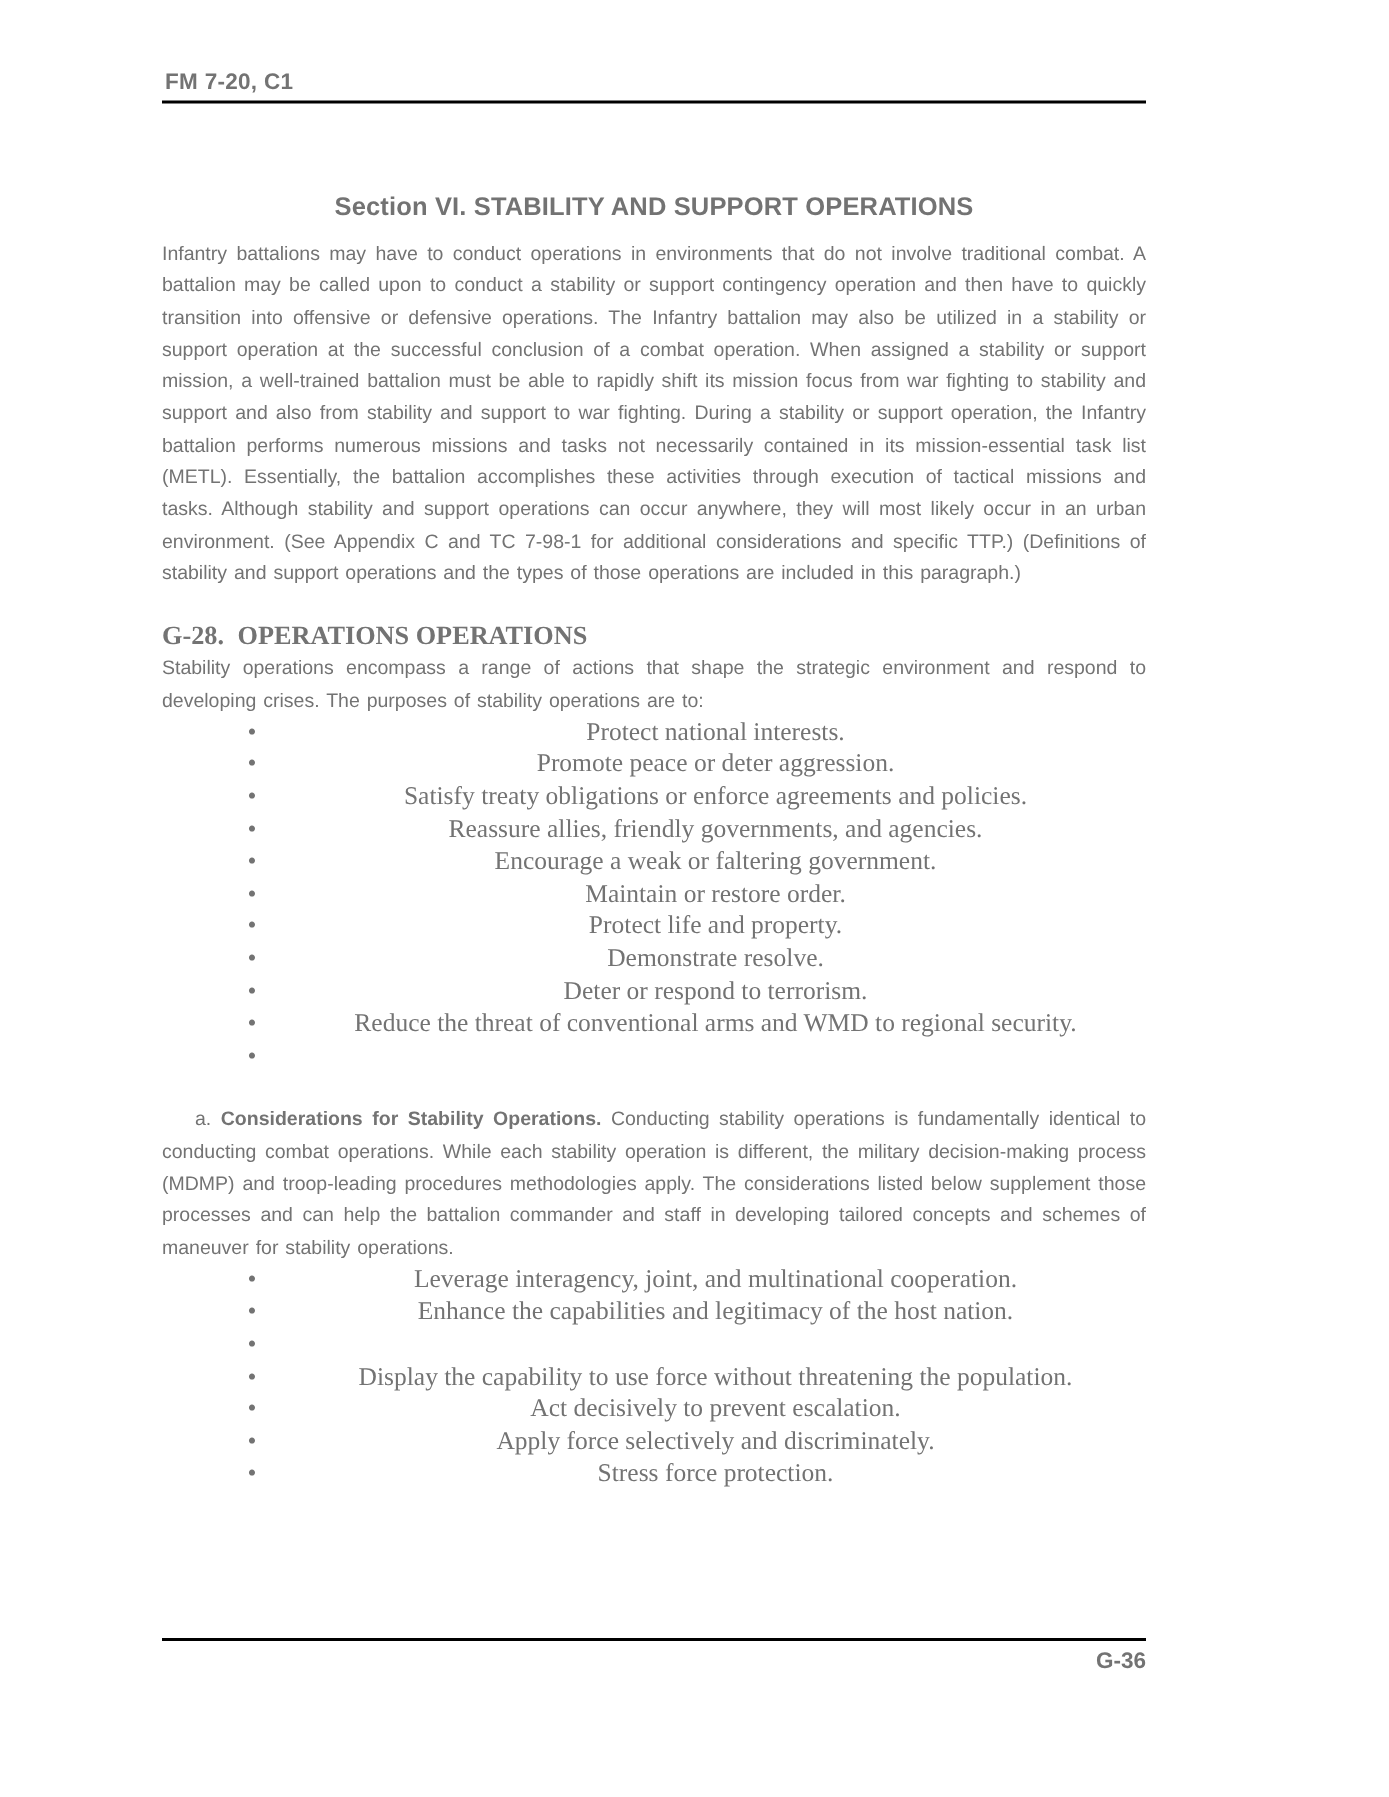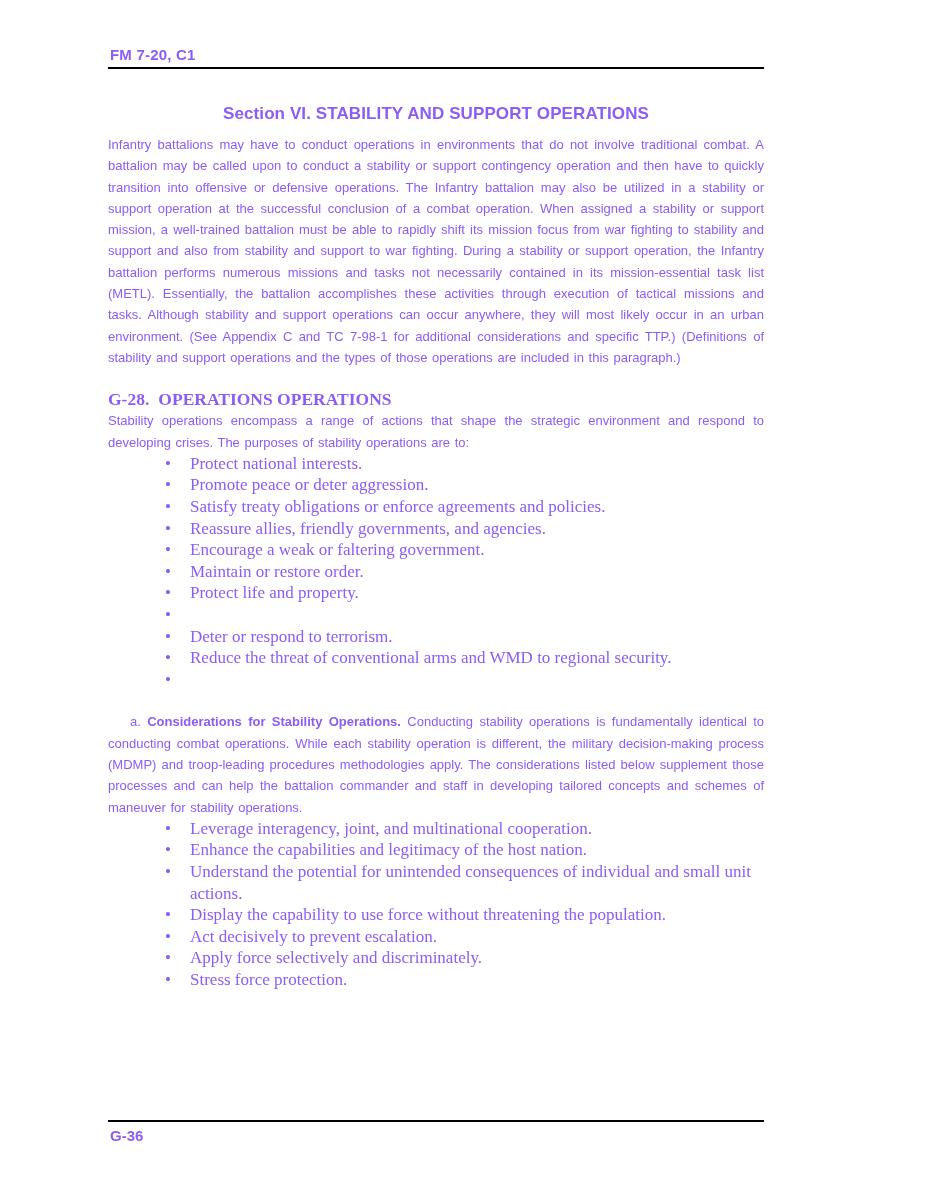--- a/index.html
+++ b/index.html
@@ -6,21 +6,21 @@
     margin: 0;
     padding: 0;
     background: #ffffff;
   }
   .page {
     position: relative;
     width: 926px;
     height: 1198px;
     margin: 0 auto;
     background: #ffffff;
-    color: #8b5cf6;
+    color: #737373;
     box-sizing: border-box;
     overflow: hidden;
   }
   .content-col {
     position: absolute;
     left: 108px;
     width: 656px;
   }
   
   .page-header {
@@ -34,21 +34,21 @@
     padding-left: 2px;
   }
   .header-rule {
     margin-top: 4px;
     border: 0;
     border-top: 2px solid #000000;
     height: 0;
   }
   
   .main-content {
-    top: 104px;
+    top: 128px;
   }
   .section-title {
     margin: 0 0 10px 0;
     font-family: "Liberation Sans", sans-serif;
     font-weight: bold;
     font-size: 17px;
     text-align: center;
     letter-spacing: 0.1px;
   }
   .body-text {
@@ -80,32 +80,33 @@
     font-family: "Liberation Serif", serif;
     font-size: 17px;
     line-height: 21.6px;
   }
   .bullet-glyph {
     flex: 0 0 25px;
     width: 25px;
   }
   .bullet-text {
     flex: 1 1 auto;
-    text-align: left;
+    text-align: center;
   }
   .sub-para {
     text-indent: 22px;
     margin-top: 21px;
   }
   .bold-lead {
     font-weight: bold;
   }
   
   .page-footer {
-    top: 1120px;
+    top: 1092px;
+    text-align: right;
   }
   .footer-rule {
     border: 0;
     border-top: 2px solid #000000;
     height: 0;
     margin: 0 0 5px 0;
   }
   .page-number {
     font-family: "Liberation Sans", sans-serif;
     font-weight: bold;
@@ -157,20 +158,21 @@
       <li class="bullet-item">
           <span class="bullet-glyph">•</span>
           <span class="bullet-text">Maintain or restore order.</span>
         </li>
       <li class="bullet-item">
           <span class="bullet-glyph">•</span>
           <span class="bullet-text">Protect life and property.</span>
         </li>
       <li class="bullet-item">
           <span class="bullet-glyph">•</span>
+          <span class="bullet-text">Demonstrate resolve.</span>
         </li>
       <li class="bullet-item">
           <span class="bullet-glyph">•</span>
           <span class="bullet-text">Deter or respond to terrorism.</span>
         </li>
       <li class="bullet-item">
           <span class="bullet-glyph">•</span>
           <span class="bullet-text">Reduce the threat of conventional arms and WMD to regional security.</span>
         </li>
       <li class="bullet-item">
@@ -184,21 +186,20 @@
       <li class="bullet-item">
           <span class="bullet-glyph">•</span>
           <span class="bullet-text">Leverage interagency, joint, and multinational cooperation.</span>
         </li>
       <li class="bullet-item">
           <span class="bullet-glyph">•</span>
           <span class="bullet-text">Enhance the capabilities and legitimacy of the host nation.</span>
         </li>
       <li class="bullet-item">
           <span class="bullet-glyph">•</span>
-          <span class="bullet-text">Understand the potential for unintended consequences of individual and small unit actions.</span>
         </li>
       <li class="bullet-item">
           <span class="bullet-glyph">•</span>
           <span class="bullet-text">Display the capability to use force without threatening the population.</span>
         </li>
       <li class="bullet-item">
           <span class="bullet-glyph">•</span>
           <span class="bullet-text">Act decisively to prevent escalation.</span>
         </li>
       <li class="bullet-item">

